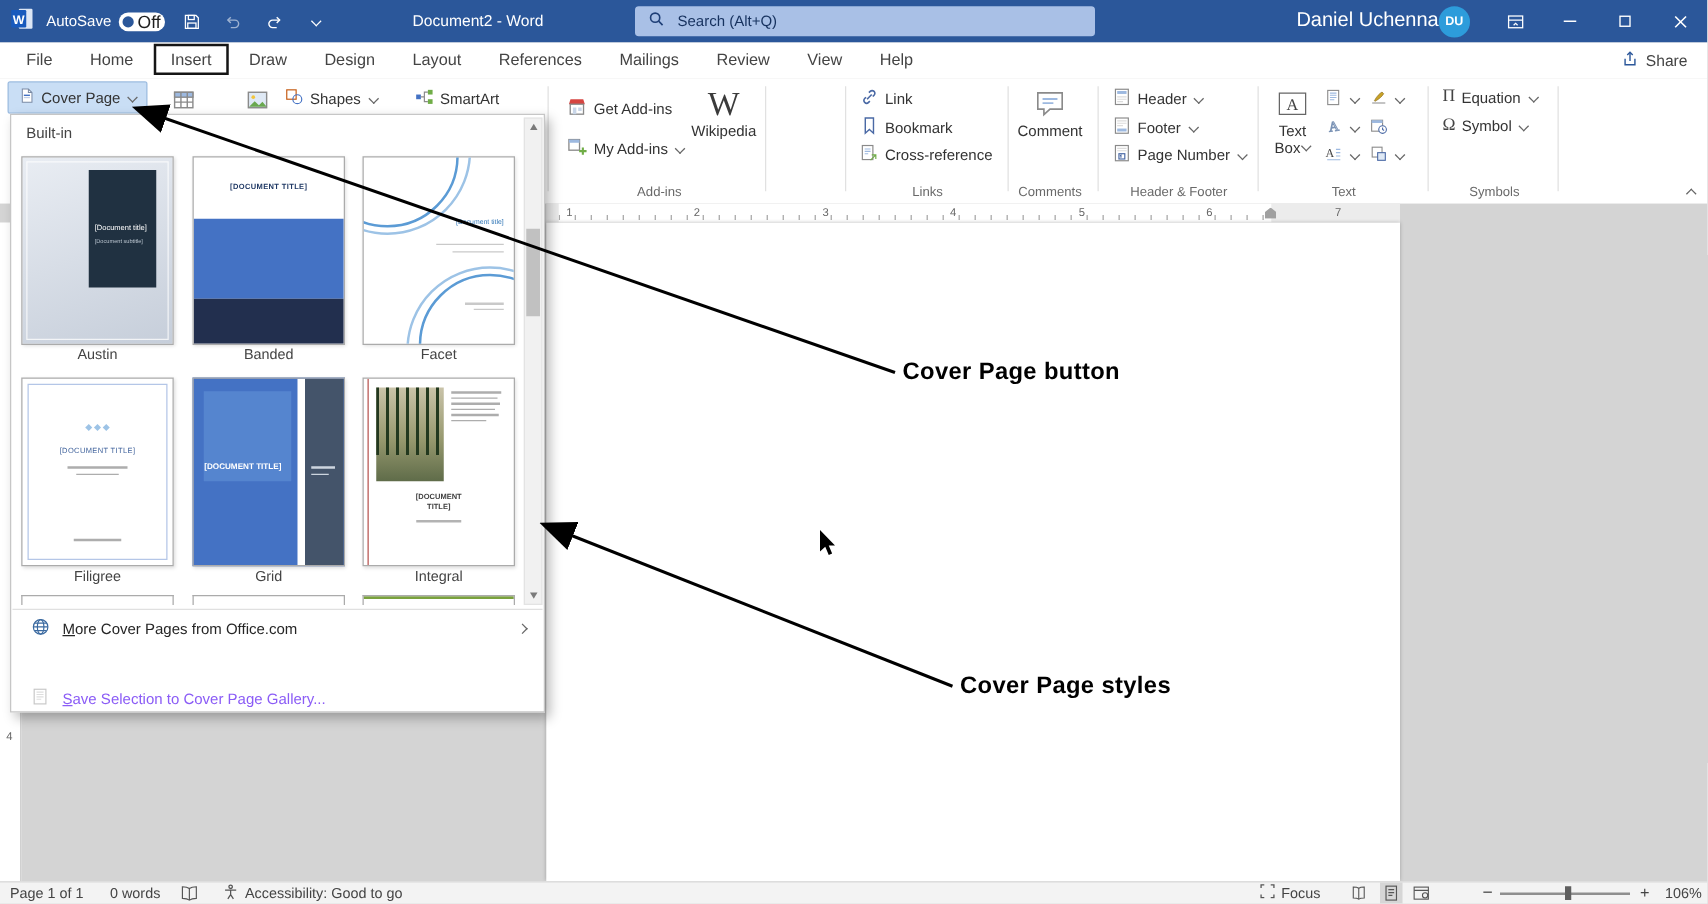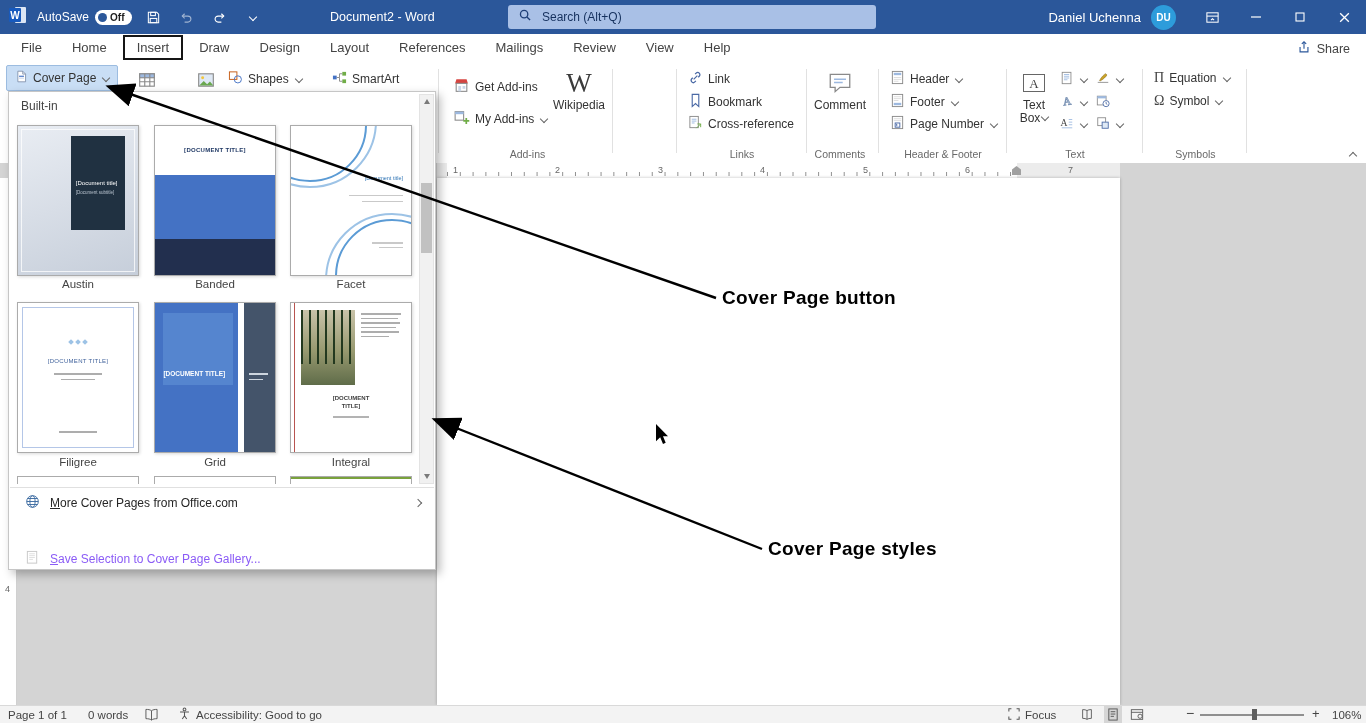--- a/index.html
+++ b/index.html
@@ -5,28 +5,28 @@
   html,body{margin:0;padding:0}
   .app{position:relative;width:1366px;height:723px;overflow:hidden;background:#d4d4d4;
        font-family:"Liberation Sans",sans-serif;color:#333}
 
   
   .titlebar{position:absolute;left:0;top:0;width:100%;height:34px;background:#2b579a;color:#fff}
   .tb-left{position:absolute;left:8px;top:0;height:34px;display:flex;align-items:center;gap:9px}
   .autosave{display:flex;align-items:flex-start;gap:6px;font-size:12px}
   .toggle{width:37px;height:15px;background:#fff;border-radius:8px;display:flex;align-items:center;gap:3px;padding:0 3px;box-sizing:border-box;cursor:pointer}
   .knob{width:9px;height:9px;border-radius:50%;background:#2b579a}
-  .toggle-state{font-size:10px;color:#1e1e1e;font-weight:bold}
+  .toggle-state{font-size:14px;color:#1e1e1e;font-weight:normal}
   .tb-btn{width:24px;height:26px;display:flex;align-items:center;justify-content:center}
   .tb-title{position:absolute;left:330px;top:0;height:34px;display:flex;align-items:center;font-size:12.5px;white-space:nowrap}
   .searchbox{position:absolute;left:508px;top:5px;width:368px;height:24px;background:#a9c0e6;border-radius:3px;display:flex;align-items:center;gap:8px;padding-left:10px;box-sizing:border-box}
   .searchbox input{background:transparent;border:0;outline:0;width:300px;font-size:12px;color:#16315e;font-family:inherit}
   .searchbox input::placeholder{color:#16315e;opacity:1}
   .tb-right{position:absolute;right:0;top:0;height:34px;display:flex;align-items:center}
-  .username{font-size:13px;margin-right:10px}
+  .username{font-size:16px;}
   .avatar{width:25px;height:25px;border-radius:50%;background:#2d9cdb;display:flex;align-items:center;justify-content:center;font-size:10px;font-weight:bold;margin-right:14px}
   .winbtn{width:44px;height:34px;display:flex;align-items:center;justify-content:center}
 
   
   .tabrow{position:absolute;left:0;top:34px;width:100%;height:29px;background:#fff}
   .tabs{position:absolute;left:6px;top:0;height:29px;display:flex;align-items:flex-start}
   .tab{font-size:13px;color:#444;padding:0 15px;line-height:27px;white-space:nowrap}
   .tab.active{outline:2px solid #151515;outline-offset:-3px}
   .share{position:absolute;right:16px;top:0;height:29px;display:flex;align-items:center;gap:6px;font-size:12.5px;color:#444}
 

